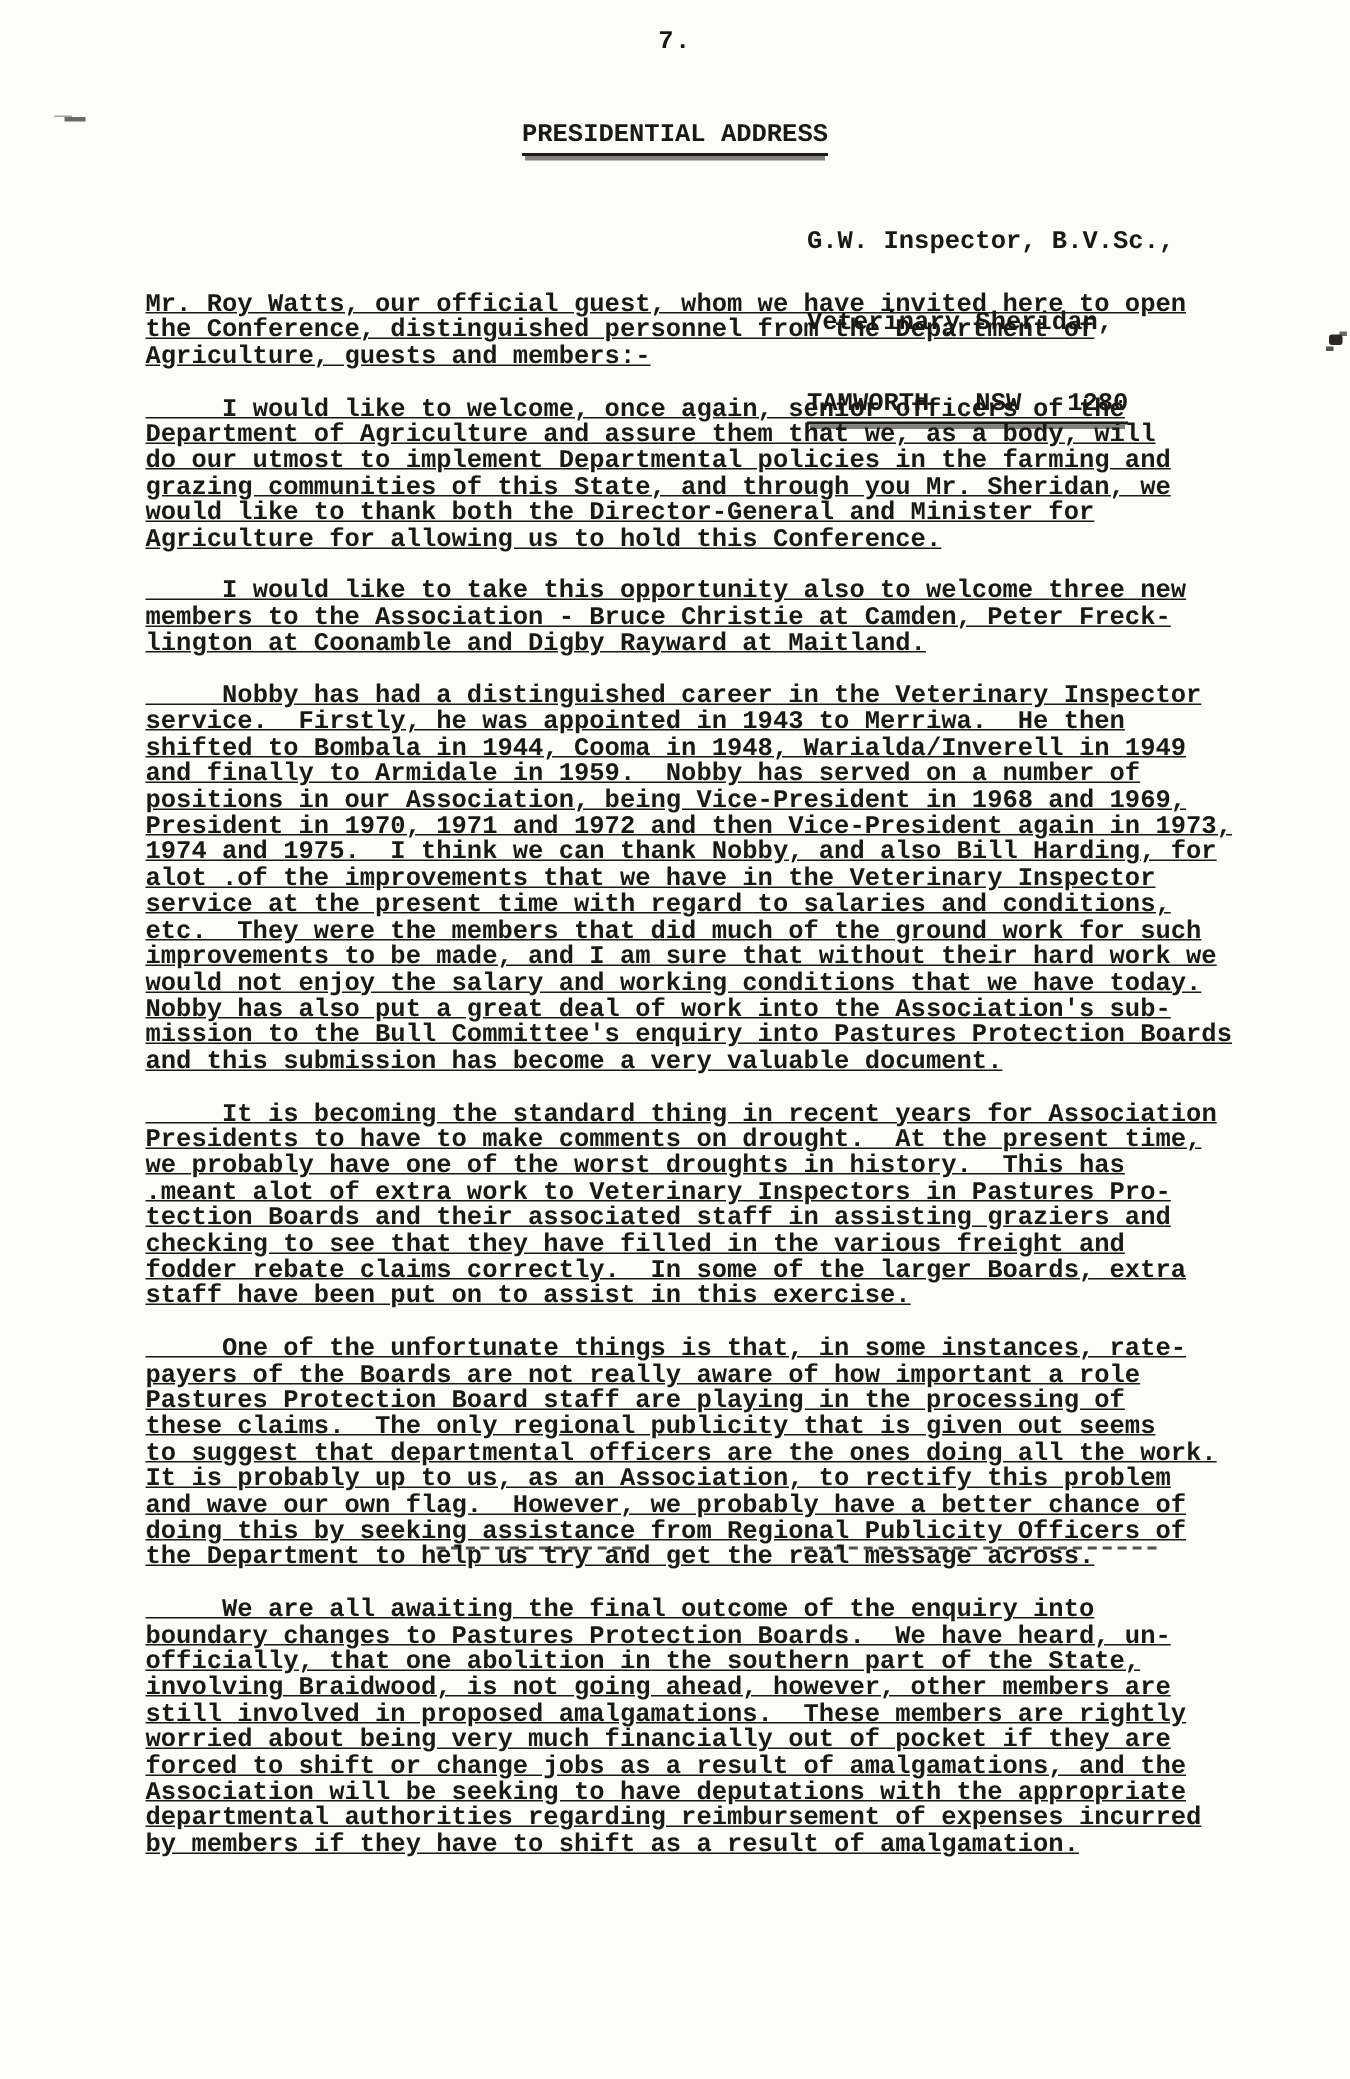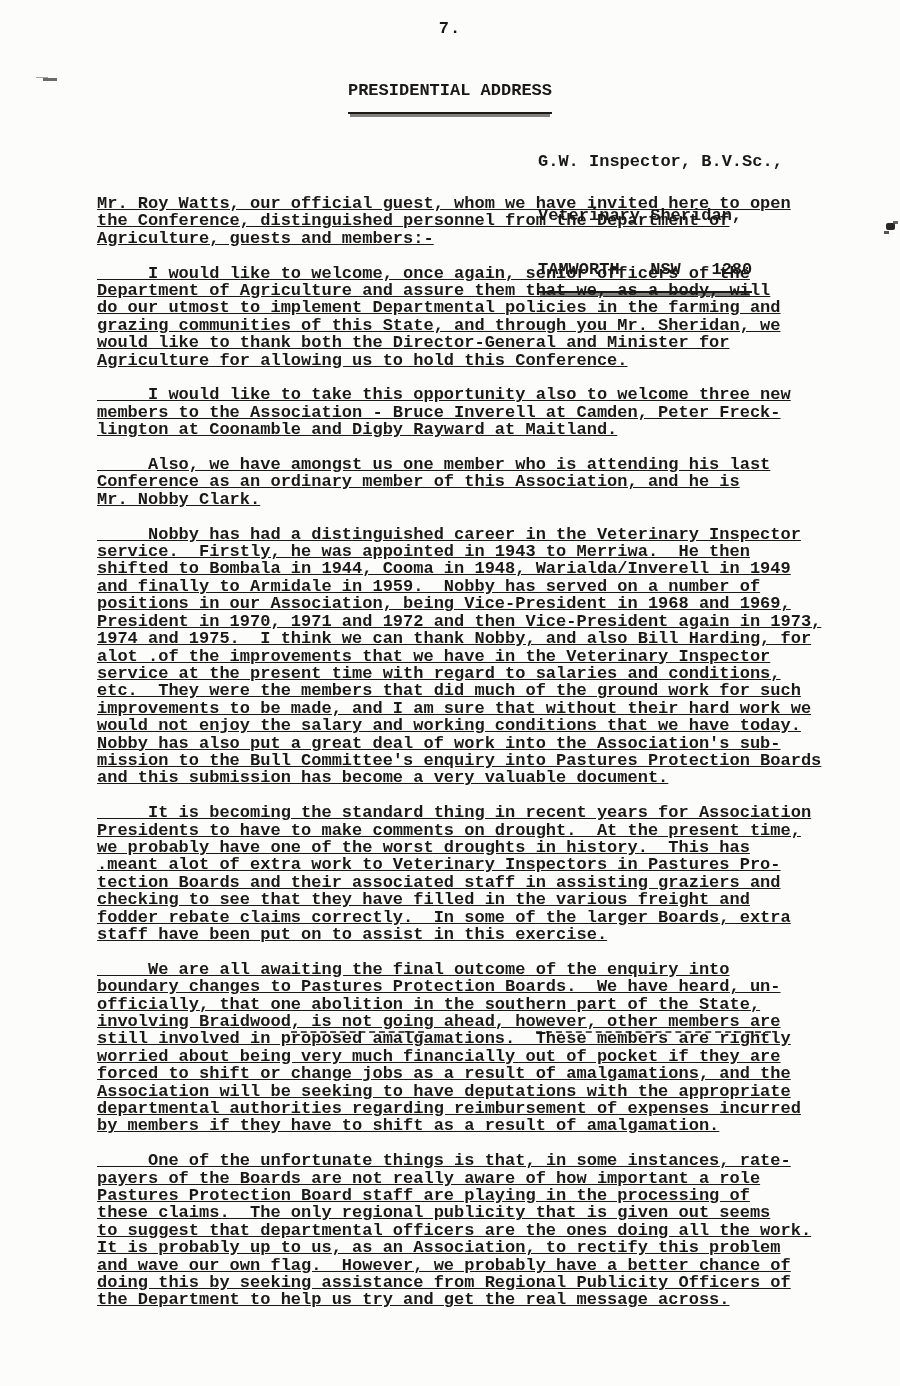--- a/index.html
+++ b/index.html
@@ -34,21 +34,21 @@
     left: 0;
     right: 0;
     text-align: center;
     font-size: 17px;
     line-height: 18px;
   }
   .double-underline {
     display: inline-block;
     border-bottom: 2px solid #1b1916;
     box-shadow: 0 5px 0 -2px rgba(27,25,22,0.55);
-    padding-bottom: 12px;
+    padding-bottom: 2px;
   }
   .byline {
     position: absolute;
     top: 117px;
     left: 538px;
     font-size: 17px;
     line-height: 18px;
     white-space: pre;
   }
   .byline .line { height: 18px; }
@@ -115,25 +115,22 @@
     <p class="para">Mr. Roy Watts, our official guest, whom we have invited here to open
 the Conference, distinguished personnel from the Department of
 Agriculture, guests and members:-</p>
     <p class="para">     I would like to welcome, once again, senior officers of the
 Department of Agriculture and assure them that we, as a body, will
 do our utmost to implement Departmental policies in the farming and
 grazing communities of this State, and through you Mr. Sheridan, we
 would like to thank both the Director-General and Minister for
 Agriculture for allowing us to hold this Conference.</p>
     <p class="para">     I would like to take this opportunity also to welcome three new
-members to the Association - Bruce Inverell at Camden, Peter Freck-
+members to the Association - Bruce Christie at Camden, Peter Freck-
 lington at Coonamble and Digby Rayward at Maitland.</p>
-    <p class="para">     Also, we have amongst us one member who is attending his last
-Conference as an ordinary member of this Association, and he is
-Mr. Nobby Clark.</p>
     <p class="para">     Nobby has had a distinguished career in the Veterinary Inspector
 service.  Firstly, he was appointed in 1943 to Merriwa.  He then
 shifted to Bombala in 1944, Cooma in 1948, Warialda/Inverell in 1949
 and finally to Armidale in 1959.  Nobby has served on a number of
 positions in our Association, being Vice-President in 1968 and 1969,
 President in 1970, 1971 and 1972 and then Vice-President again in 1973,
 1974 and 1975.  I think we can thank Nobby, and also Bill Harding, for
 alot .of the improvements that we have in the Veterinary Inspector
 service at the present time with regard to salaries and conditions,
 etc.  They were the members that did much of the ground work for such
@@ -143,39 +140,39 @@
 mission to the Bull Committee's enquiry into Pastures Protection Boards
 and this submission has become a very valuable document.</p>
     <p class="para">     It is becoming the standard thing in recent years for Association
 Presidents to have to make comments on drought.  At the present time,
 we probably have one of the worst droughts in history.  This has
 .meant alot of extra work to Veterinary Inspectors in Pastures Pro-
 tection Boards and their associated staff in assisting graziers and
 checking to see that they have filled in the various freight and
 fodder rebate claims correctly.  In some of the larger Boards, extra
 staff have been put on to assist in this exercise.</p>
+    <p class="para">     One of the unfortunate things is that, in some instances, rate-
+payers of the Boards are not really aware of how important a role
+Pastures Protection Board staff are playing in the processing of
+these claims.  The only regional publicity that is given out seems
+to suggest that departmental officers are the ones doing all the work.
+It is probably up to us, as an Association, to rectify this problem
+and wave our own flag.  However, we probably have a better chance of
+doing this by seeking assistance from Regional Publicity Officers of
+the Department to help us try and get the real message across.</p>
     <p class="para">     We are all awaiting the final outcome of the enquiry into
 boundary changes to Pastures Protection Boards.  We have heard, un-
 officially, that one abolition in the southern part of the State,
 involving Braidwood, is not going ahead, however, other members are
 still involved in proposed amalgamations.  These members are rightly
 worried about being very much financially out of pocket if they are
 forced to shift or change jobs as a result of amalgamations, and the
 Association will be seeking to have deputations with the appropriate
 departmental authorities regarding reimbursement of expenses incurred
 by members if they have to shift as a result of amalgamation.</p>
-    <p class="para">     One of the unfortunate things is that, in some instances, rate-
-payers of the Boards are not really aware of how important a role
-Pastures Protection Board staff are playing in the processing of
-these claims.  The only regional publicity that is given out seems
-to suggest that departmental officers are the ones doing all the work.
-It is probably up to us, as an Association, to rectify this problem
-and wave our own flag.  However, we probably have a better chance of
-doing this by seeking assistance from Regional Publicity Officers of
-the Department to help us try and get the real message across.</p>
   </div>
 
   <div class="typed-underline tu-a"></div>
   <div class="typed-underline tu-b"></div>
 
   <div class="artifact-dash"></div>
   <div class="artifact-blot"></div>
 
 </div>
 

